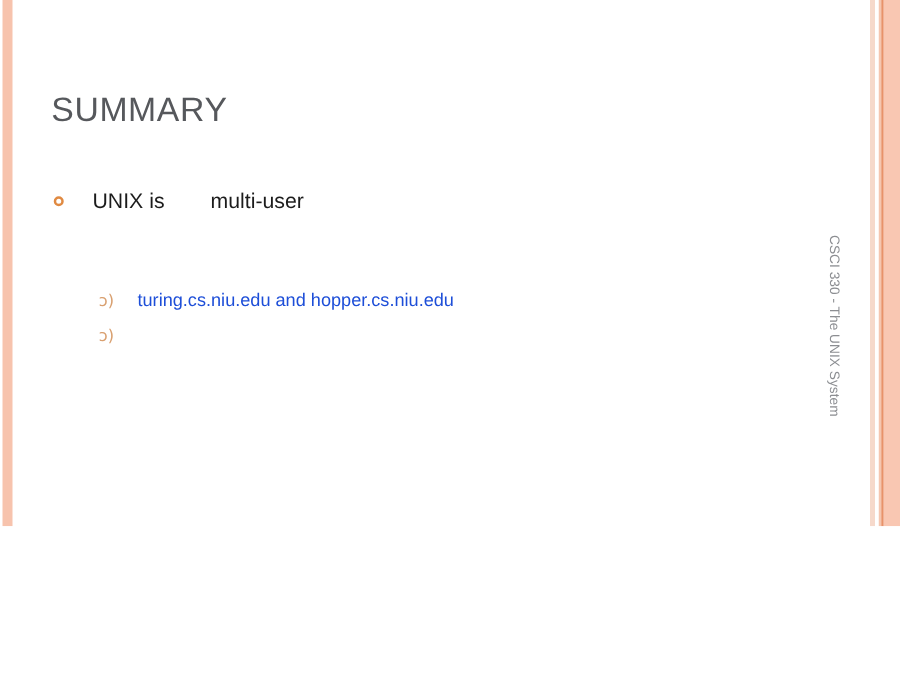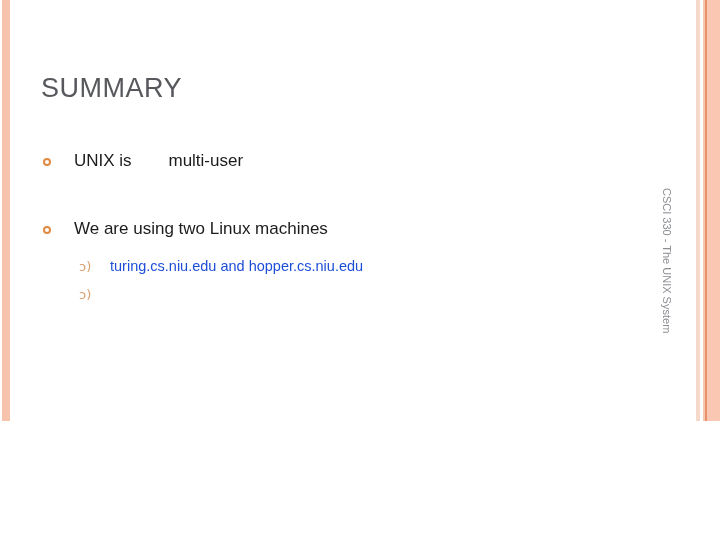--- a/index.html
+++ b/index.html
@@ -176,24 +176,20 @@
 
   <div class="body-area">
 
     <div class="bullet-row">
       <span class="bullet-mark"><i class="ring"></i></span>
       <span class="bullet-text">UNIX is	    multi-user</span>
     </div>
 
     <div class="spacer-lg"></div>
 
-    <div class="bullet-row">
-      <span class="bullet-mark"><i class="ring"></i></span>
-      <span class="bullet-text">We are using two Linux machines</span>
-    </div>
 
     <div class="spacer-sm"></div>
 
     <div class="sub-row">
       <span class="sub-mark">ↄ)</span>
       <span class="sub-text">turing.cs.niu.edu and hopper.cs.niu.edu</span>
     </div>
 
     <div class="sub-row">
       <span class="sub-mark">ↄ)</span>

